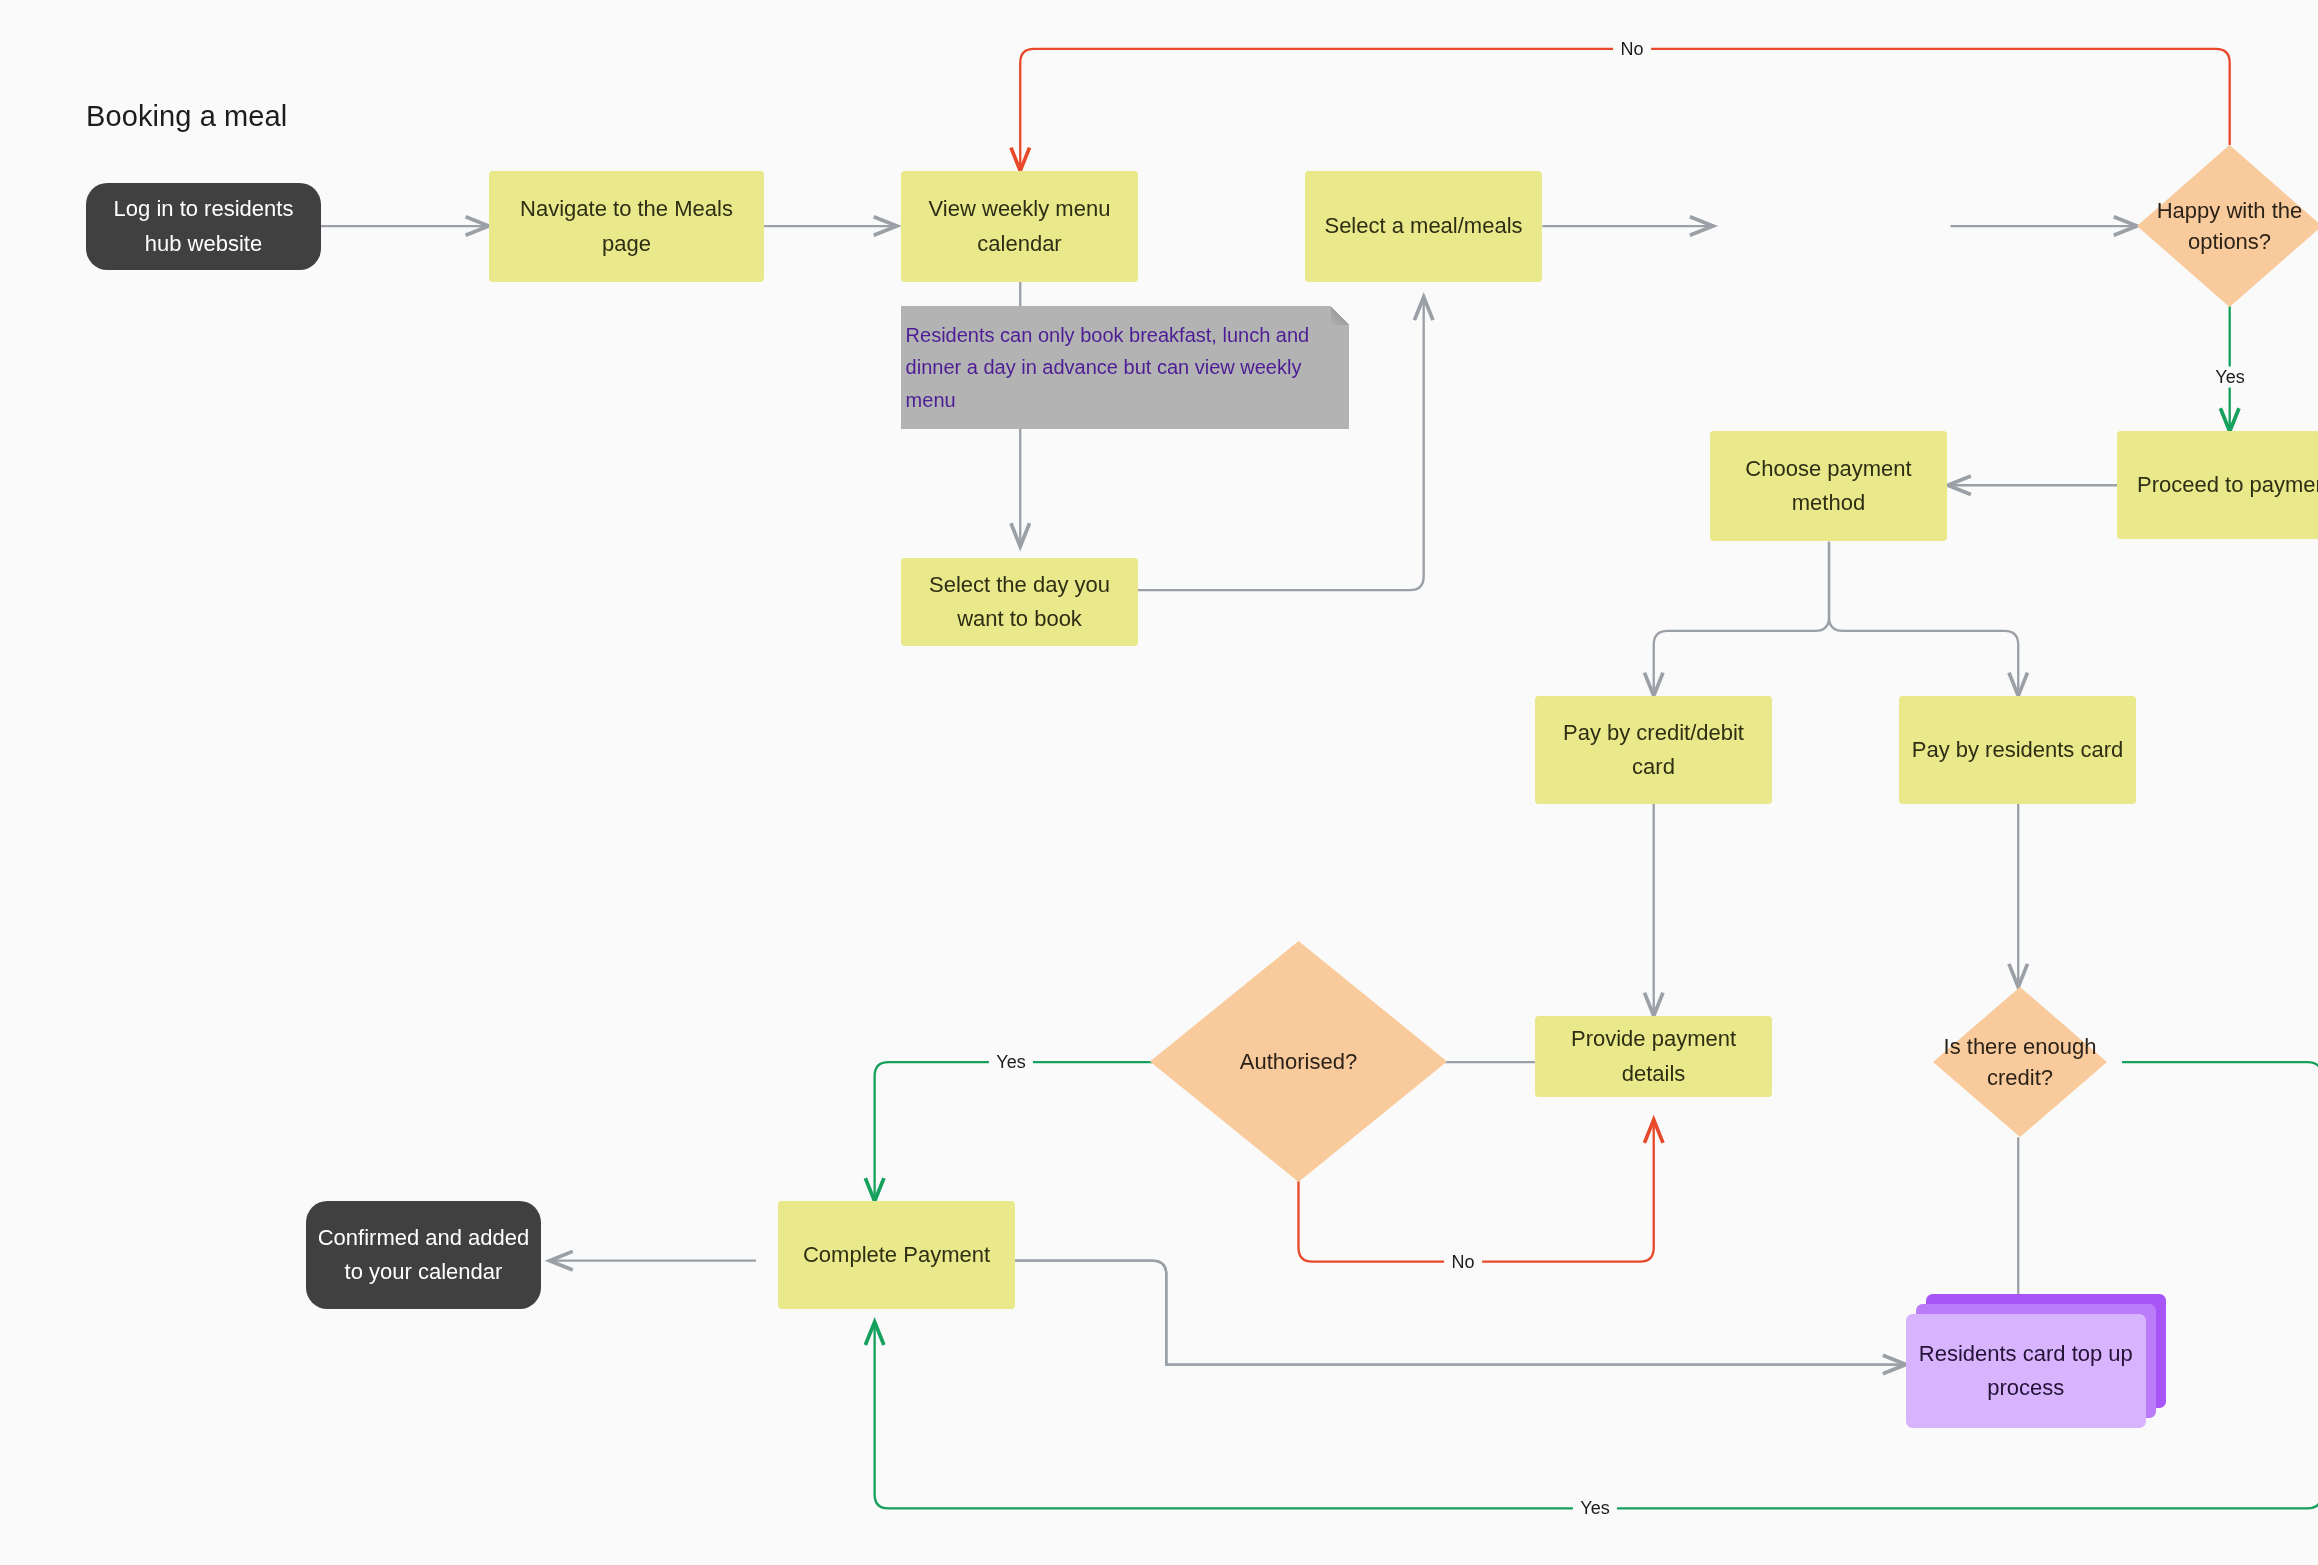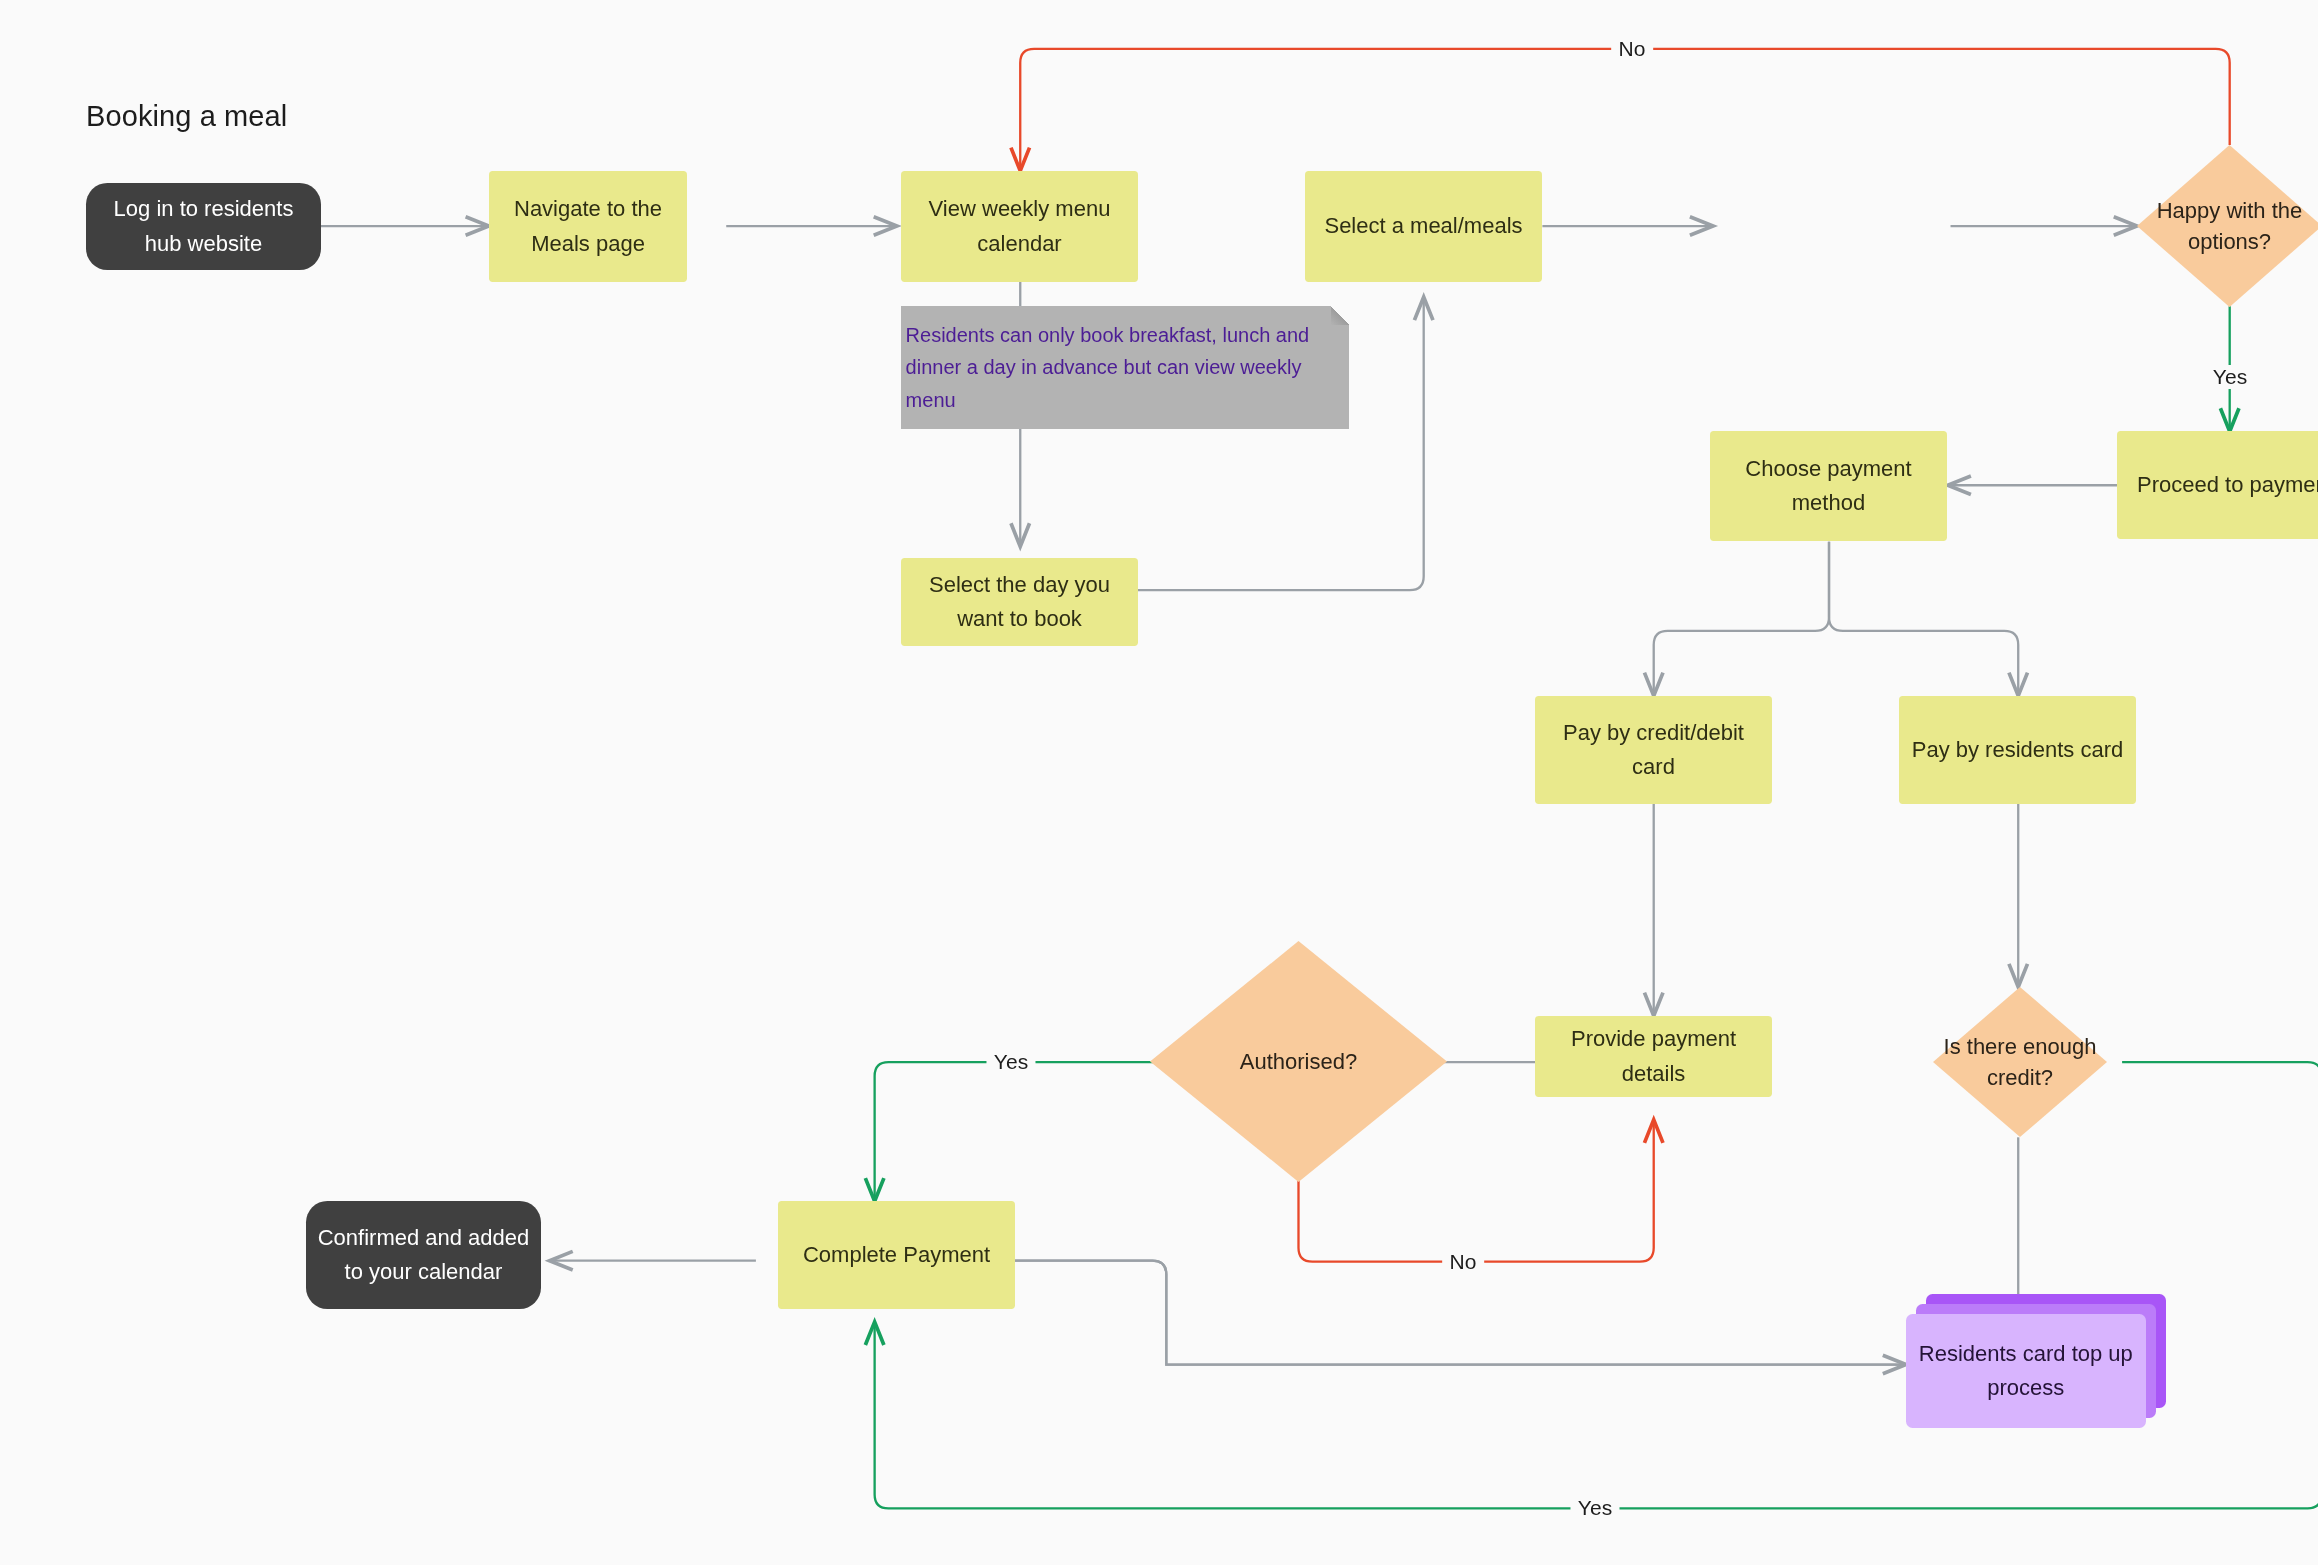--- a/index.html
+++ b/index.html
@@ -130,21 +130,21 @@
     left: 86px;
     top: 100px;
     font-size: 29px;
     color: #1c1c1c;
     letter-spacing: 0.1px;
   }
 
   
   .elabel {
     position: absolute;
-    font-size: 21px;
+    font-size: 18px;
     color: #1c1c1c;
     background: #fafafa;
     padding: 0 7.4px;
     transform: translate(-50%, -50%);
     white-space: nowrap;
   }
 </style>
 </head>
 <body>
 
@@ -221,21 +221,21 @@
   <div class="elabel" style="left:1632px; top:49px;">No</div>
   <div class="elabel" style="left:2230px; top:377px;">Yes</div>
   <div class="elabel" style="left:1011px; top:1062px;">Yes</div>
   <div class="elabel" style="left:1463px; top:1262px;">No</div>
   <div class="elabel" style="left:1595px; top:1508px;">Yes</div>
 
   <div class="node n-terminator" style="left:86px; top:183px; width:235px; height:87px;">
     <span class="txt">Log in to residents hub website</span>
   </div>
 
-  <div class="node n-process" style="left:489px; top:171px; width:198px; height:111px;">
+  <div class="node n-process" style="left:489px; top:171px; width:275px; height:111px;">
     <span class="txt">Navigate to the Meals page</span>
   </div>
 
   <div class="node n-process" style="left:901px; top:171px; width:237px; height:111px;">
     <span class="txt">View weekly menu calendar</span>
   </div>
 
   <div class="node n-process" style="left:1305px; top:171px; width:237px; height:111px;">
     <span class="txt">Select a meal/meals</span>
   </div>

